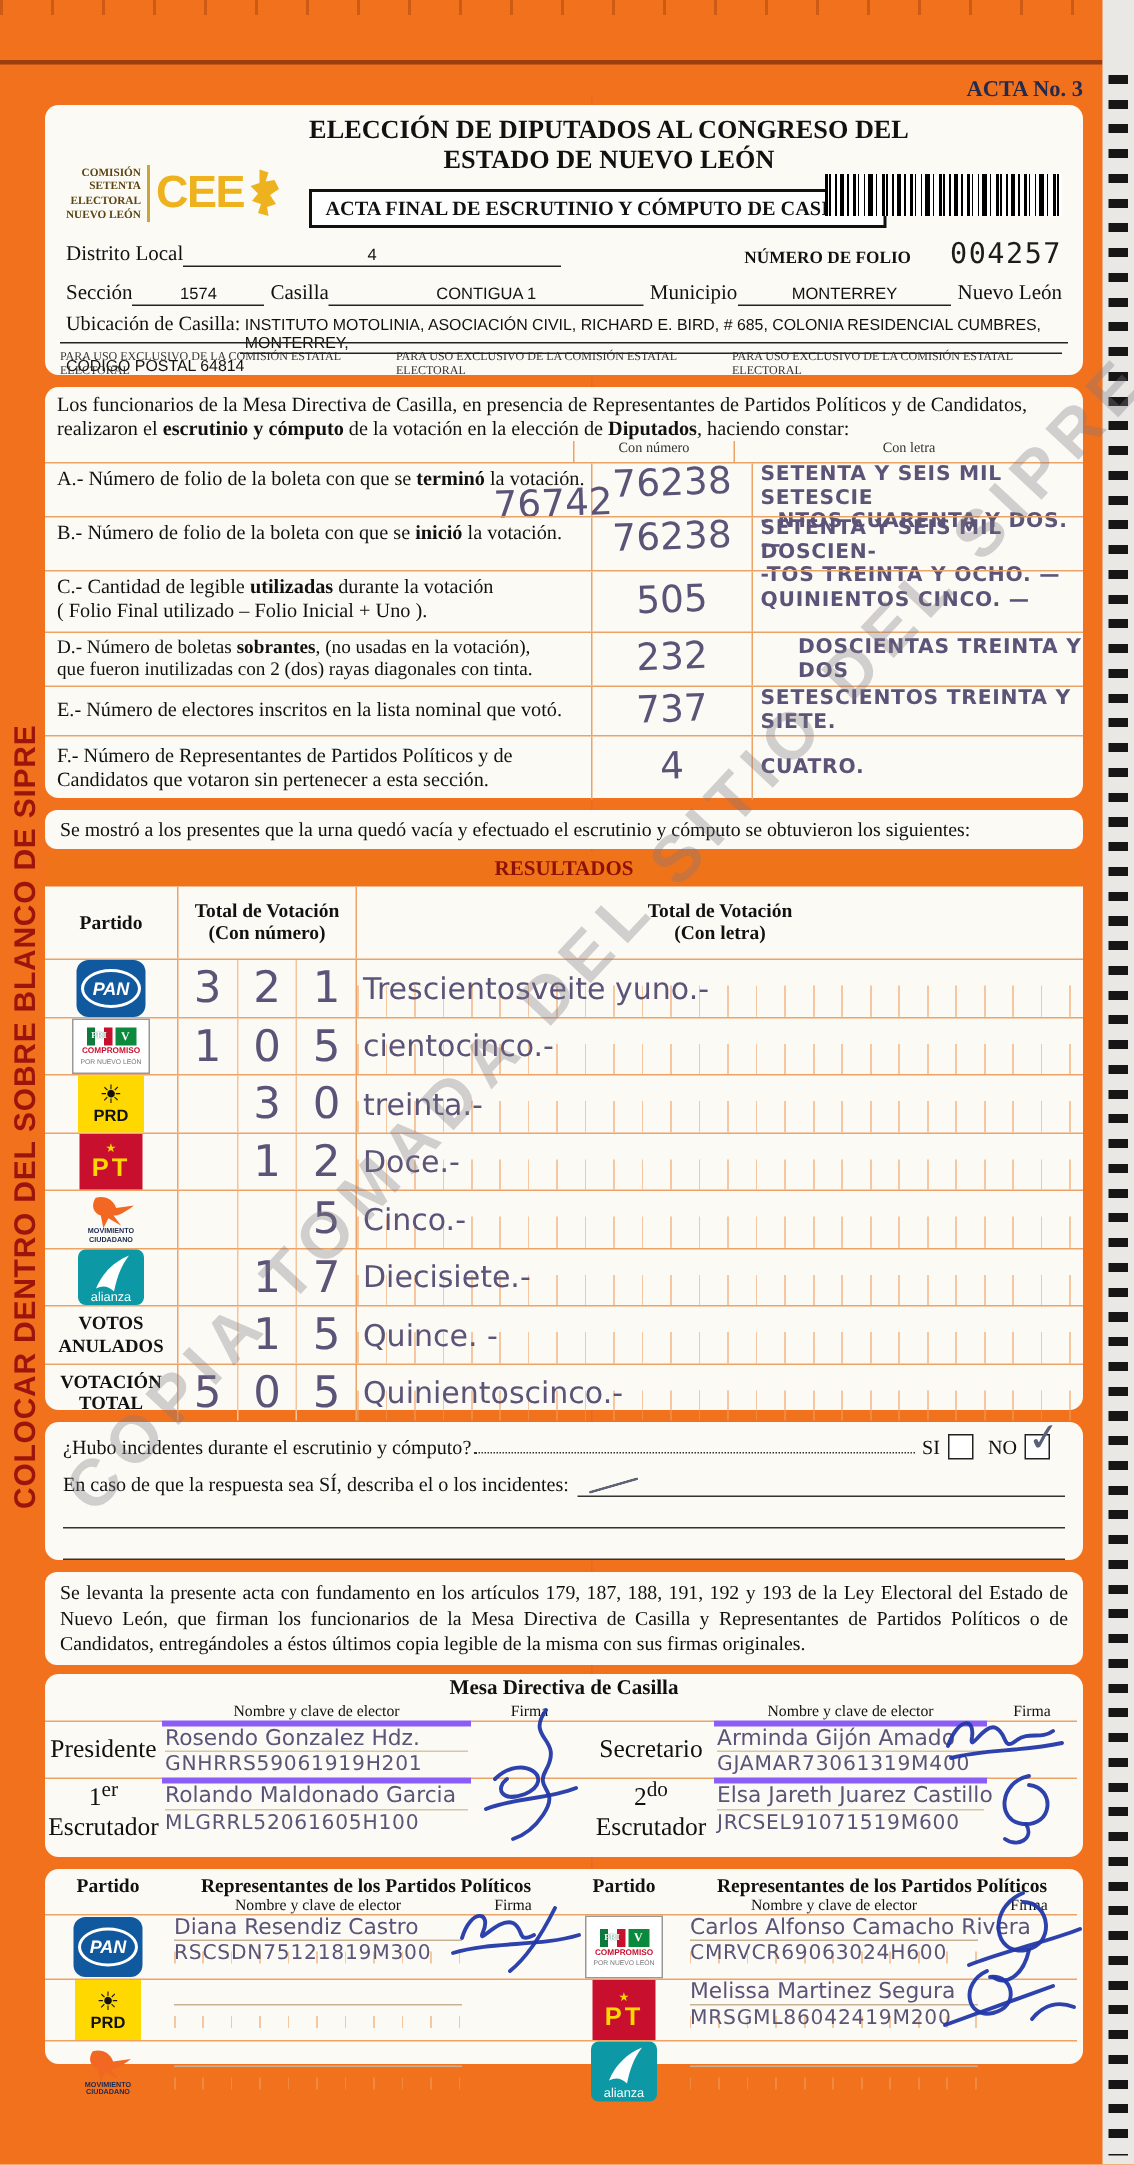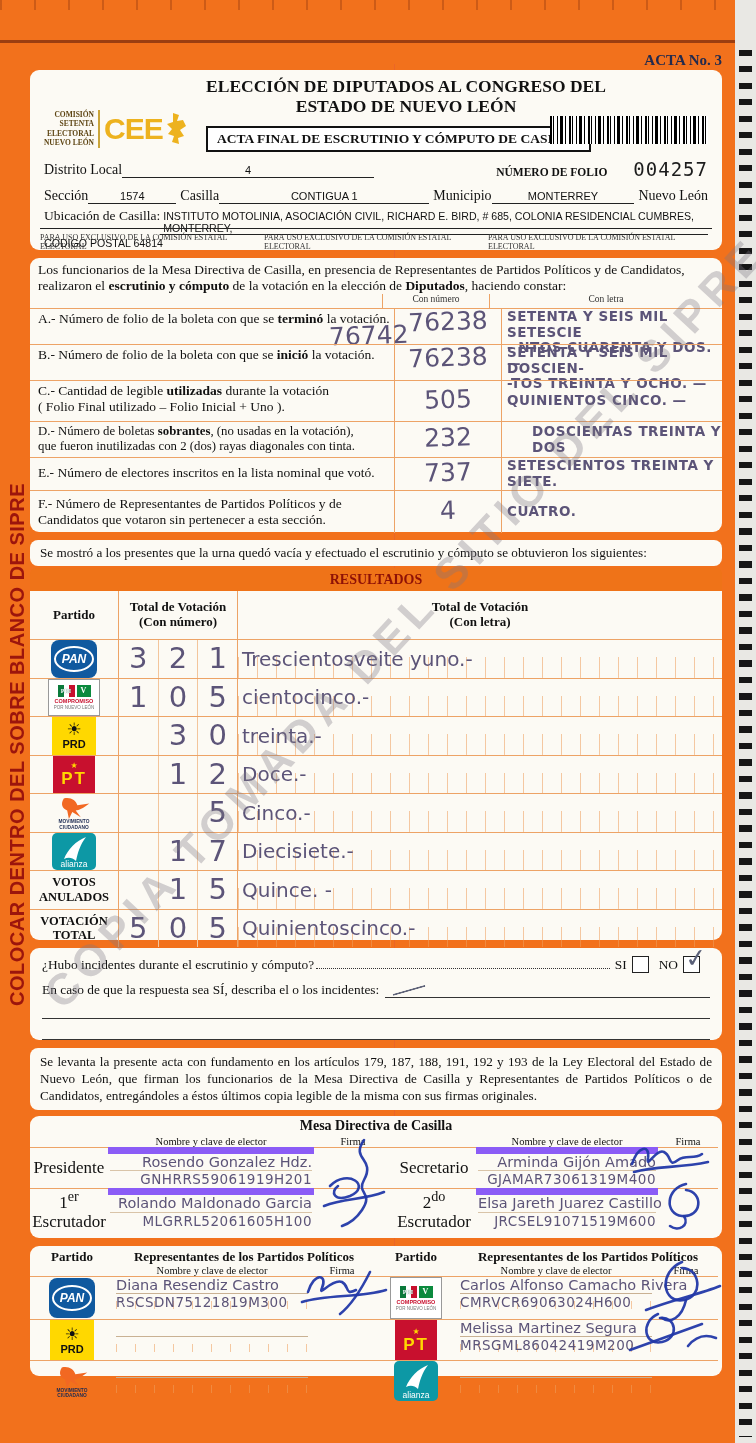--- a/index.html
+++ b/index.html
@@ -128,21 +128,21 @@
   .pen-slash{position:absolute;left:8px;bottom:1px;width:34px;height:0;border-top:2.5px solid #5f6378;
              transform:rotate(-16deg);transform-origin:left bottom;border-radius:2px;}
   .inc-extra{border-bottom:1.3px solid #333;height:20px;}
   
   .panel-mesa{top:1116px;height:122px;}
   .mesa-title{text-align:center;font-weight:bold;font-size:14px;padding-top:2px;}
   .mesa-grid{display:grid;grid-template-columns:78px 206px 78px 84px 182px 60px;font-size:10.5px;}
   .mg-h{text-align:center;padding-top:2px;}
   .mg-role{font-size:17px;display:flex;align-items:center;justify-content:center;text-align:center;
            line-height:1.1;border-top:1px solid #eda366;}
-  .mg-cell{border-top:7px solid #8b5cf6;padding:1px 2px;position:relative;text-align:right;}
+  .mg-cell{border-top:4px solid #8b5cf6;padding:1px 2px;position:relative;}
   .mg-firma{border-top:1px solid #eda366;}
   .mg-name{font-size:14.5px;line-height:1.05;border-bottom:1px solid #d9c4a8;white-space:nowrap;}
   .mg-clave{font-size:13.5px;letter-spacing:.5px;line-height:1.2;white-space:nowrap;}
   .sig{position:absolute;pointer-events:none;}
   .sig path{stroke:#2238a8;stroke-width:2.6;fill:none;stroke-linecap:round;opacity:.95;}
   
   .panel-reps{top:1246px;height:130px;}
   .reps-grid{display:grid;grid-template-columns:84px 196px 64px 84px 196px 64px;}
   .rg-h{font-weight:bold;font-size:13px;text-align:center;padding-top:3px;}
   .rg-sub{font-size:10.5px;text-align:center;}

